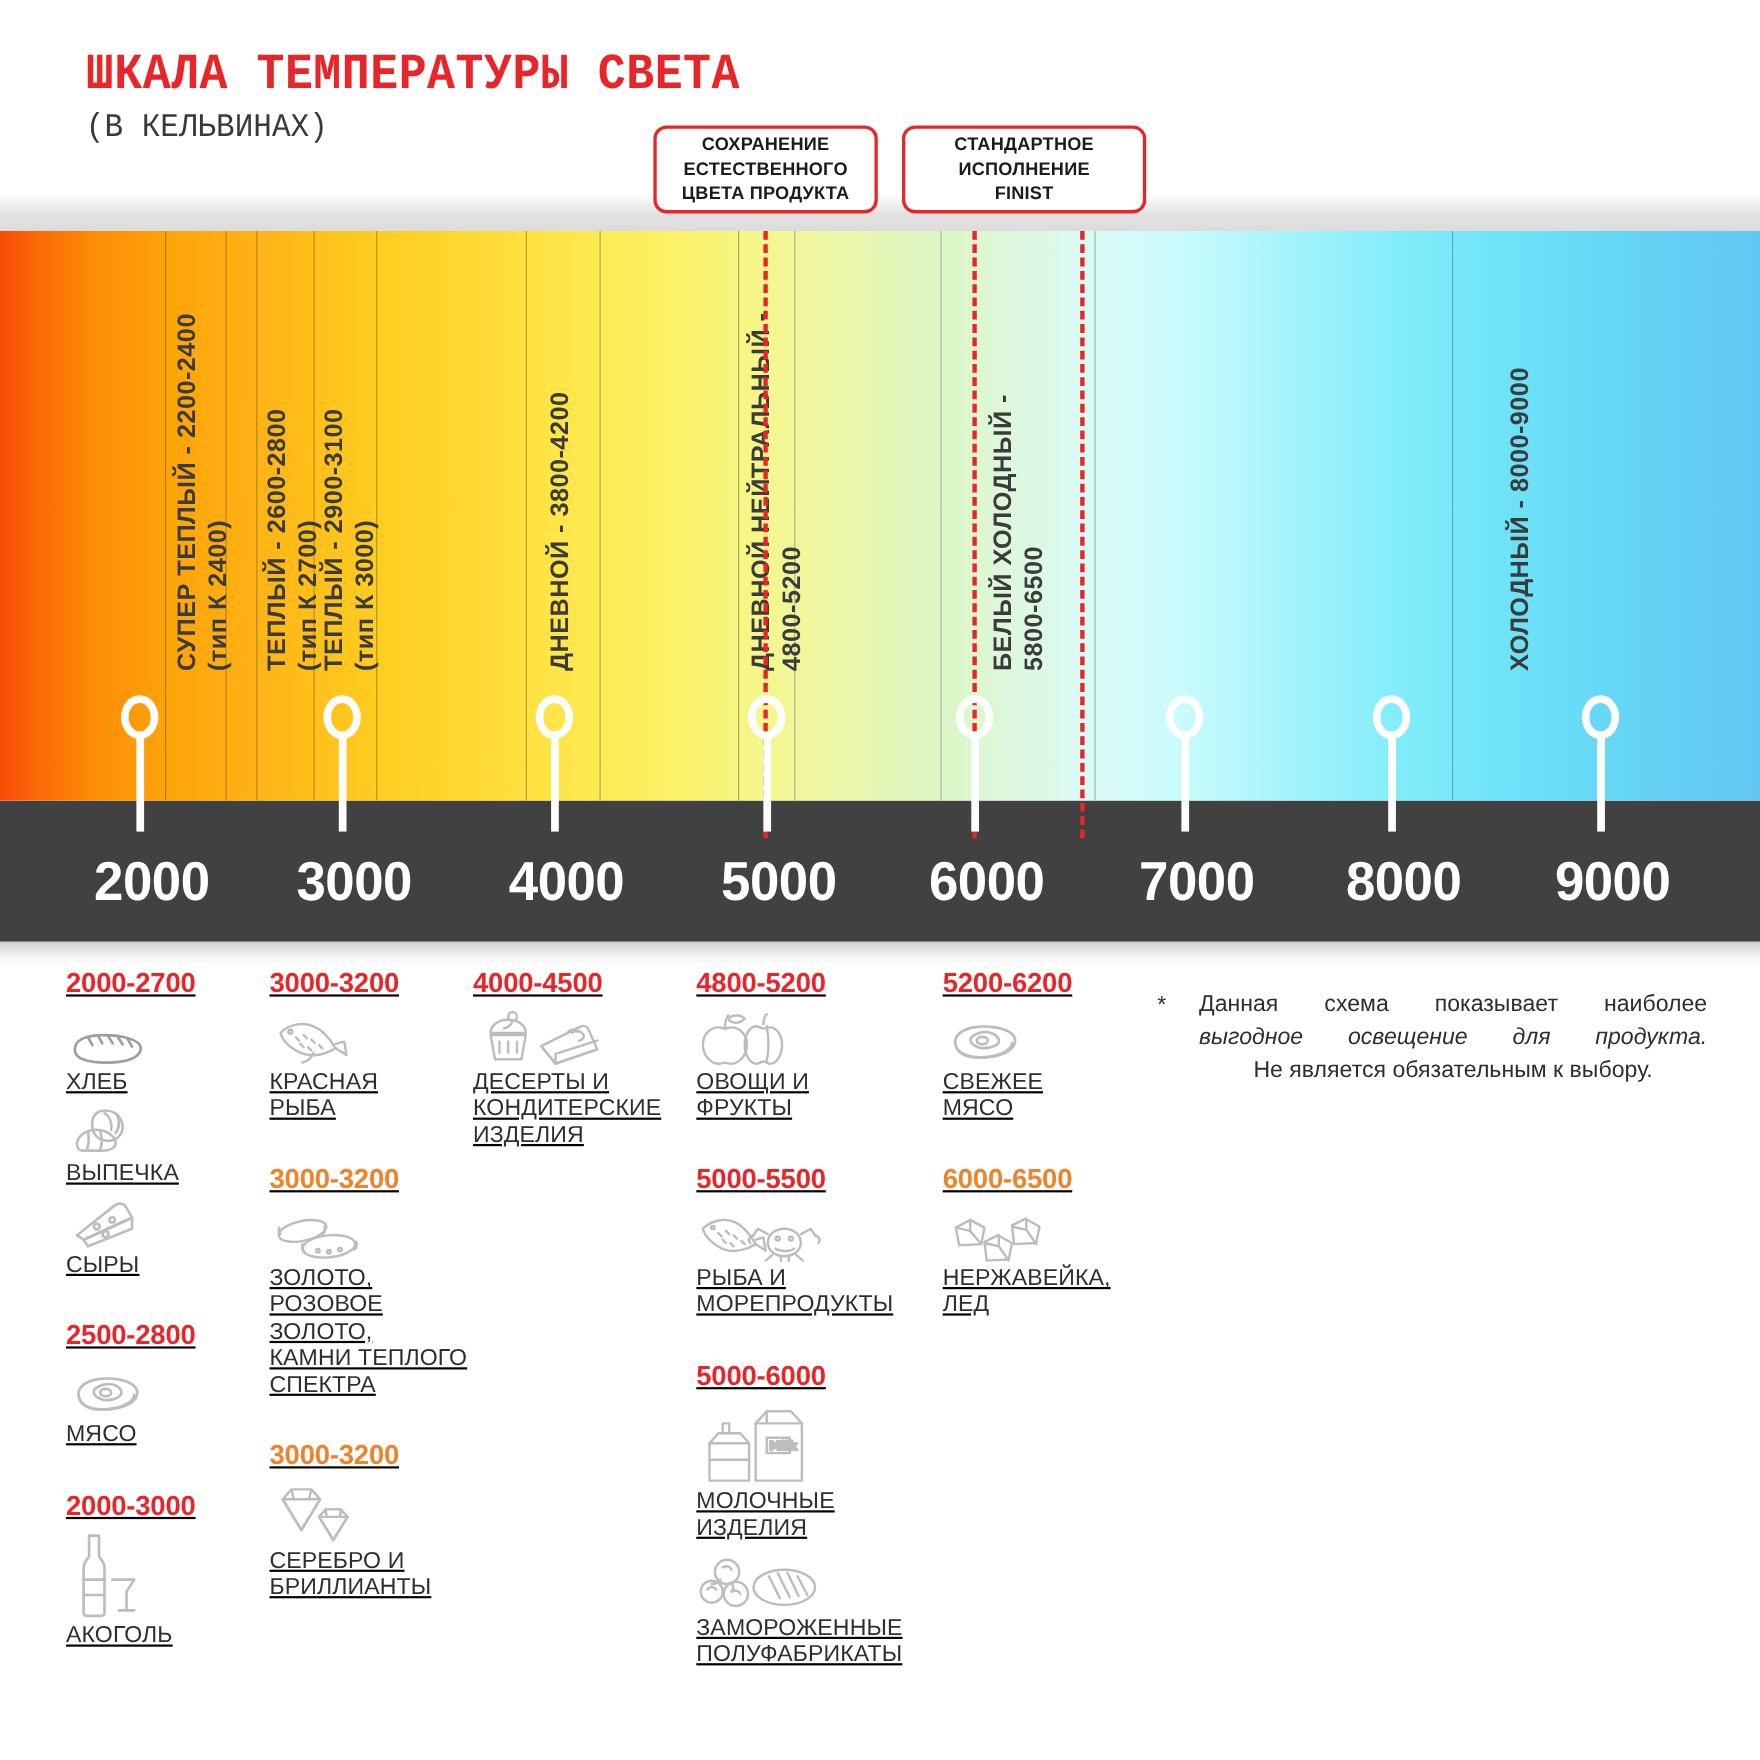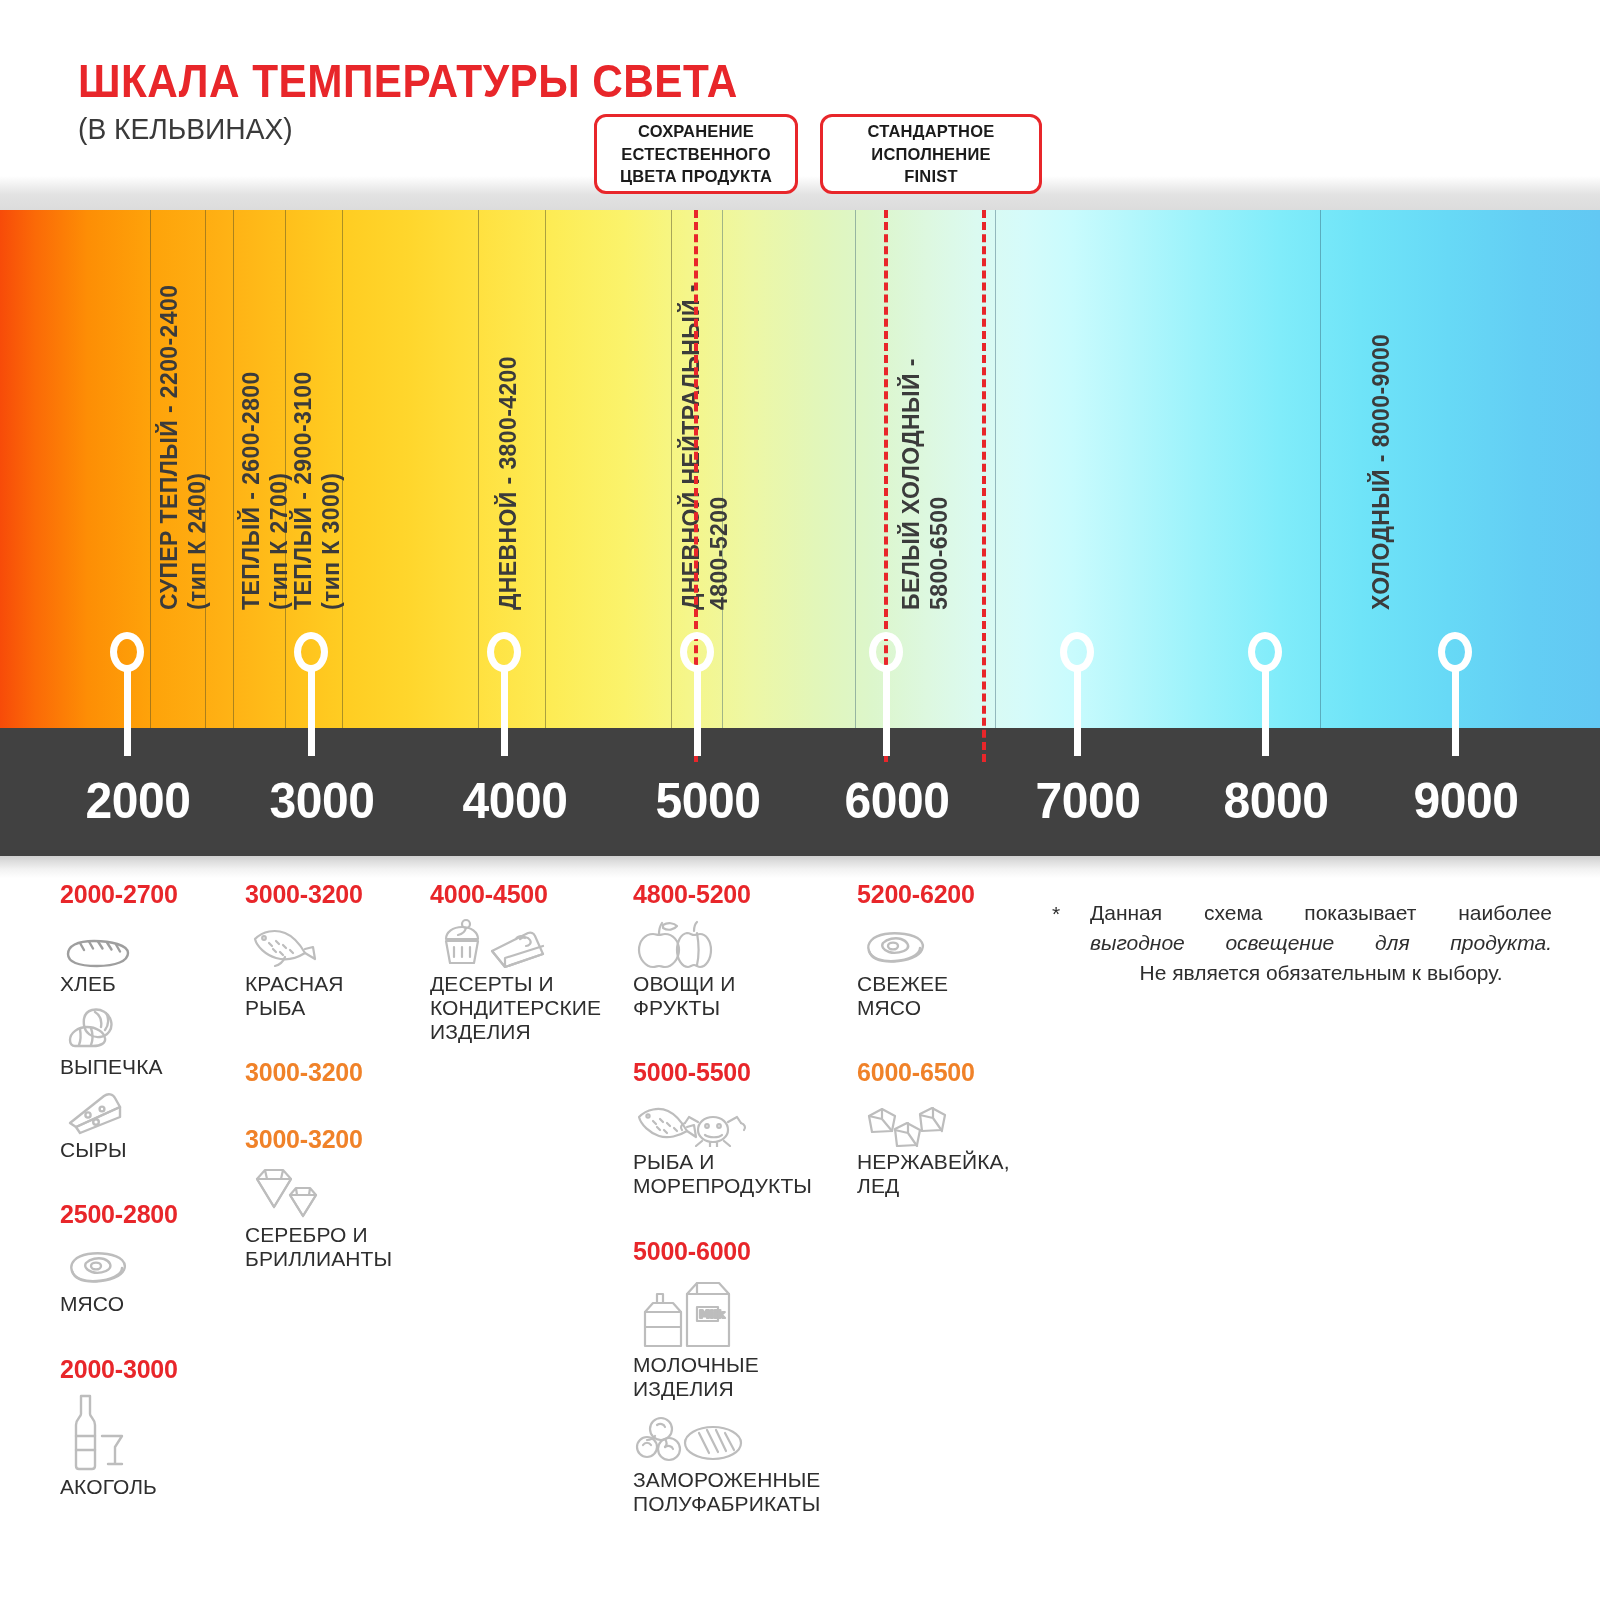--- a/index.html
+++ b/index.html
@@ -6,21 +6,21 @@
   body{
     width:1600px;height:1600px;
     background:#ffffff;
     font-family:"Liberation Sans","DejaVu Sans",sans-serif;
     overflow:hidden;
     position:relative;
     -webkit-font-smoothing:antialiased;
   }
 
   
-  #header{position:absolute;left:0;top:16px;width:1560px;height:200px;}
+  #header{position:absolute;left:0;top:4px;width:1560px;height:200px;font-family:Liberation Mono, monospace;}
   #title{
     position:absolute;left:78px;top:38px;
     font-size:46px;font-weight:bold;color:#e8262a;
     letter-spacing:0.5px;
     transform:scaleX(0.92);transform-origin:left center;
     white-space:nowrap;
   }
   #subtitle{
     position:absolute;left:78px;top:96px;
     font-size:30px;color:#3a3a3a;
@@ -126,21 +126,21 @@
     position:absolute;top:772px;
     font-size:50px;font-weight:bold;color:#ffffff;
     letter-spacing:-0.5px;
     transform:scaleX(0.96);transform-origin:center;
     z-index:9;text-align:center;white-space:nowrap;
   }
 
   
   #legend{position:absolute;left:0;top:880px;width:1600px;height:720px;z-index:3;}
   .lcol{position:absolute;top:0;}
-  .lgroup{margin-bottom:0px;}
+  .lgroup{margin-bottom:0px;text-decoration:underline;}
   .lrange{
     font-size:25px;font-weight:bold;color:#e8262a;
     letter-spacing:-0.2px;margin:0 0 8px 0;white-space:nowrap;
   }
   .lrange.orange{color:#f08229;}
   .lentry{margin:0 0 4px 0;}
   .licon{height:52px;display:flex;align-items:flex-end;margin:0 0 3px 2px;}
   .licon svg{display:block;}
   .llabel{
     font-size:21px;color:#2e2e2e;line-height:1.15;
@@ -404,20 +404,39 @@
               </g>
             </svg>
         </div>
         <div class="llabel">КРАСНАЯ
 РЫБА</div>
       </div>
     </div>
 
     <div class="lgroup" style="margin-top:38px;">
       <div class="lrange orange">3000-3200</div>
+      <div class="lentry">
+        <div class="licon">
+          <svg width="84" height="44" viewBox="0 0 84 44">
+              <g fill="none" stroke="#bdbdbd" stroke-width="2.2" stroke-linecap="round" stroke-linejoin="round">
+                <ellipse cx="28" cy="16" rx="22" ry="9" transform="rotate(-12 28 16)"></ellipse>
+                <path d="M7 13c-1 3 0 5 1 6M48 12c1 3 0 6-2 7"></path>
+                <ellipse cx="52" cy="30" rx="24" ry="10" transform="rotate(-6 52 30)"></ellipse>
+                <path d="M28 28c-1 3 0 6 2 7M77 26c1 3 0 6-2 7"></path>
+                <circle cx="42" cy="34" r="1.6"></circle>
+                <circle cx="52" cy="35" r="1.6"></circle>
+                <circle cx="62" cy="33" r="1.6"></circle>
+              </g>
+            </svg>
+        </div>
+        <div class="llabel">ЗОЛОТО,
+РОЗОВОЕ ЗОЛОТО,
+КАМНИ ТЕПЛОГО
+СПЕКТРА</div>
+      </div>
     </div>
 
     <div class="lgroup" style="margin-top:38px;">
       <div class="lrange orange">3000-3200</div>
       <div class="lentry">
         <div class="licon" style="height:58px;">
           <svg width="76" height="58" viewBox="0 0 76 58">
               <g fill="none" stroke="#bdbdbd" stroke-width="2.2" stroke-linecap="round" stroke-linejoin="round">
                 <path d="M10 17h34l-17 28z"></path>
                 <path d="M10 17l8-9h18l8 9M18 8l2 9M36 8l-2 9M10 17l17 28 17-28"></path>

